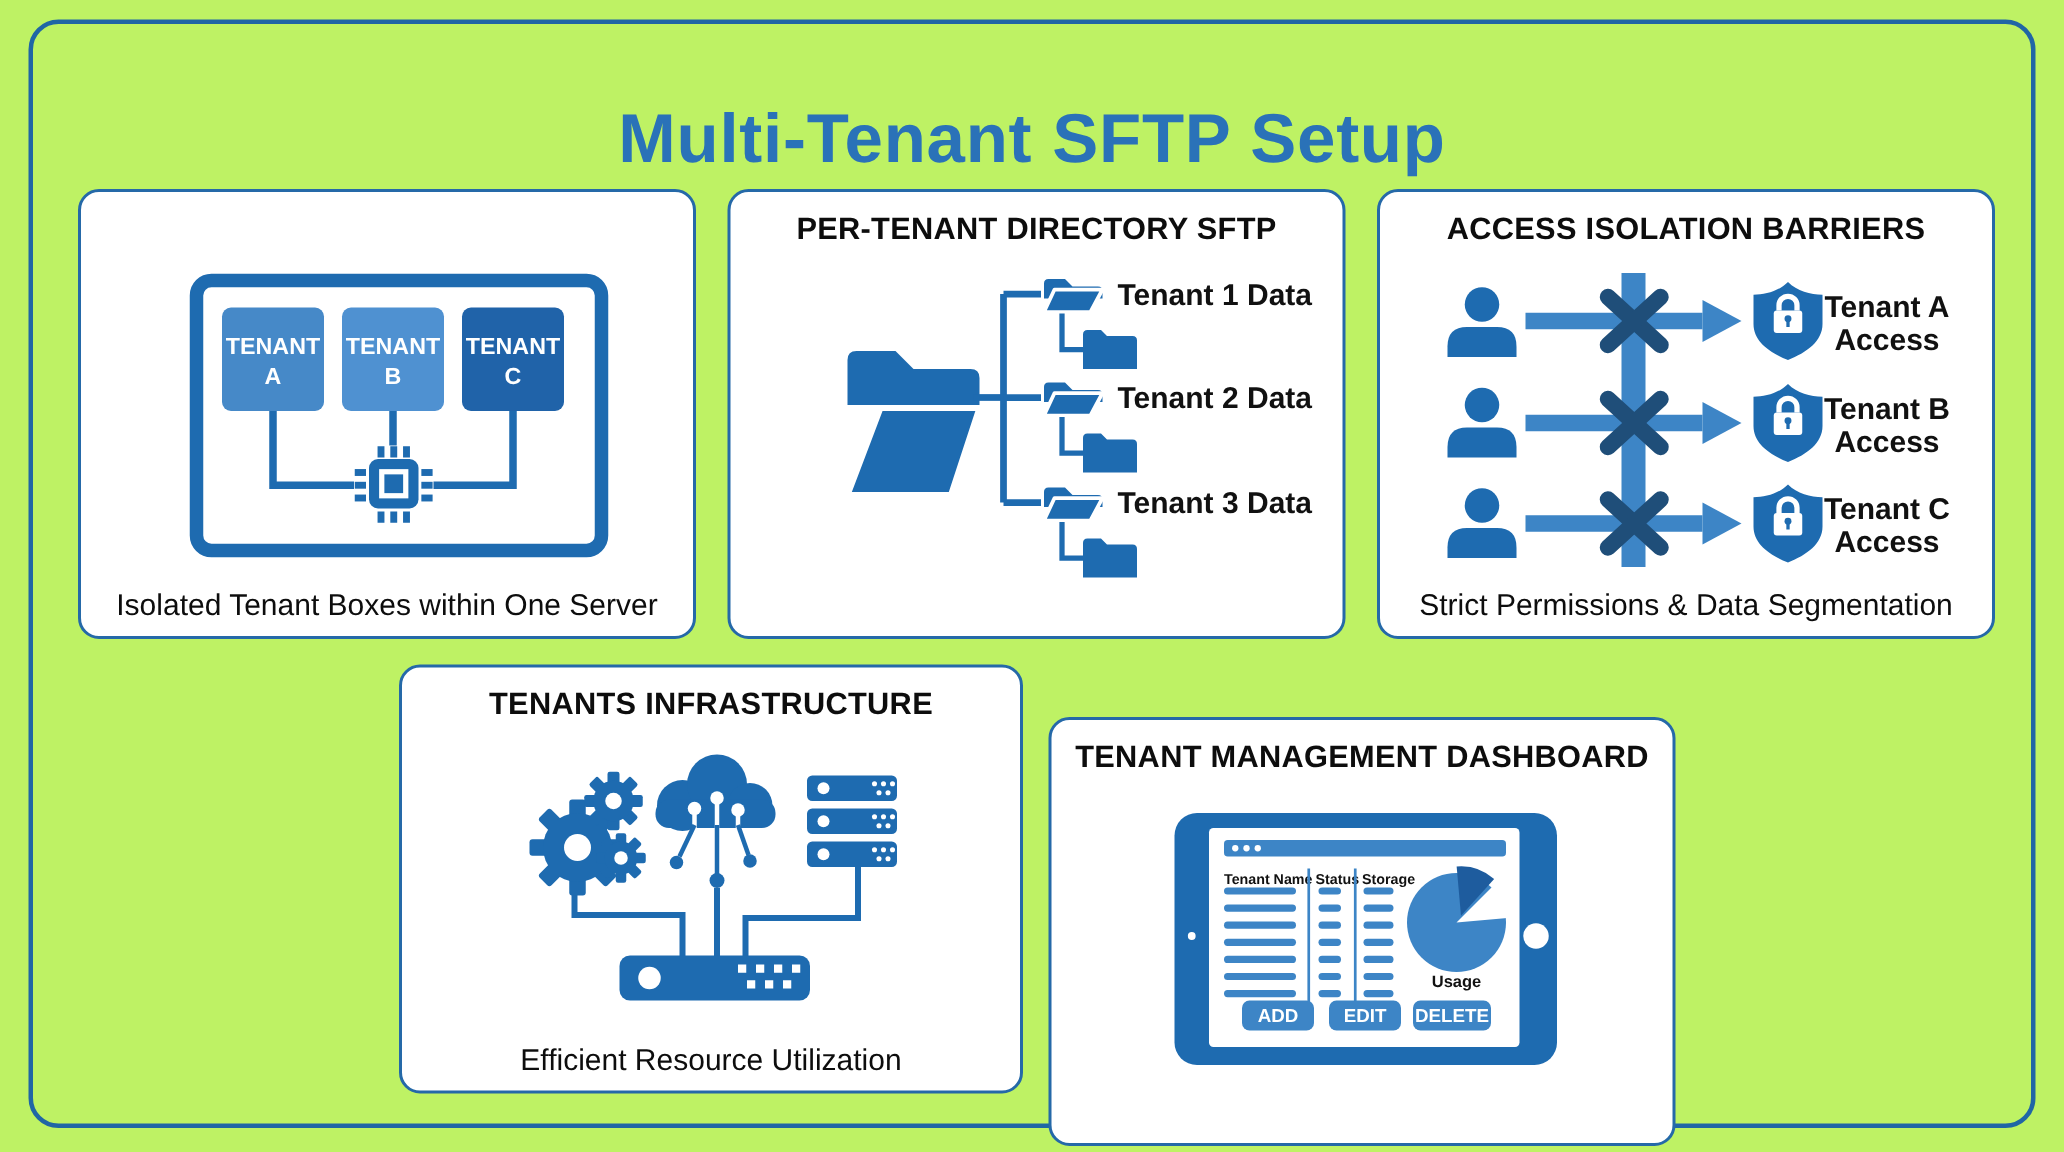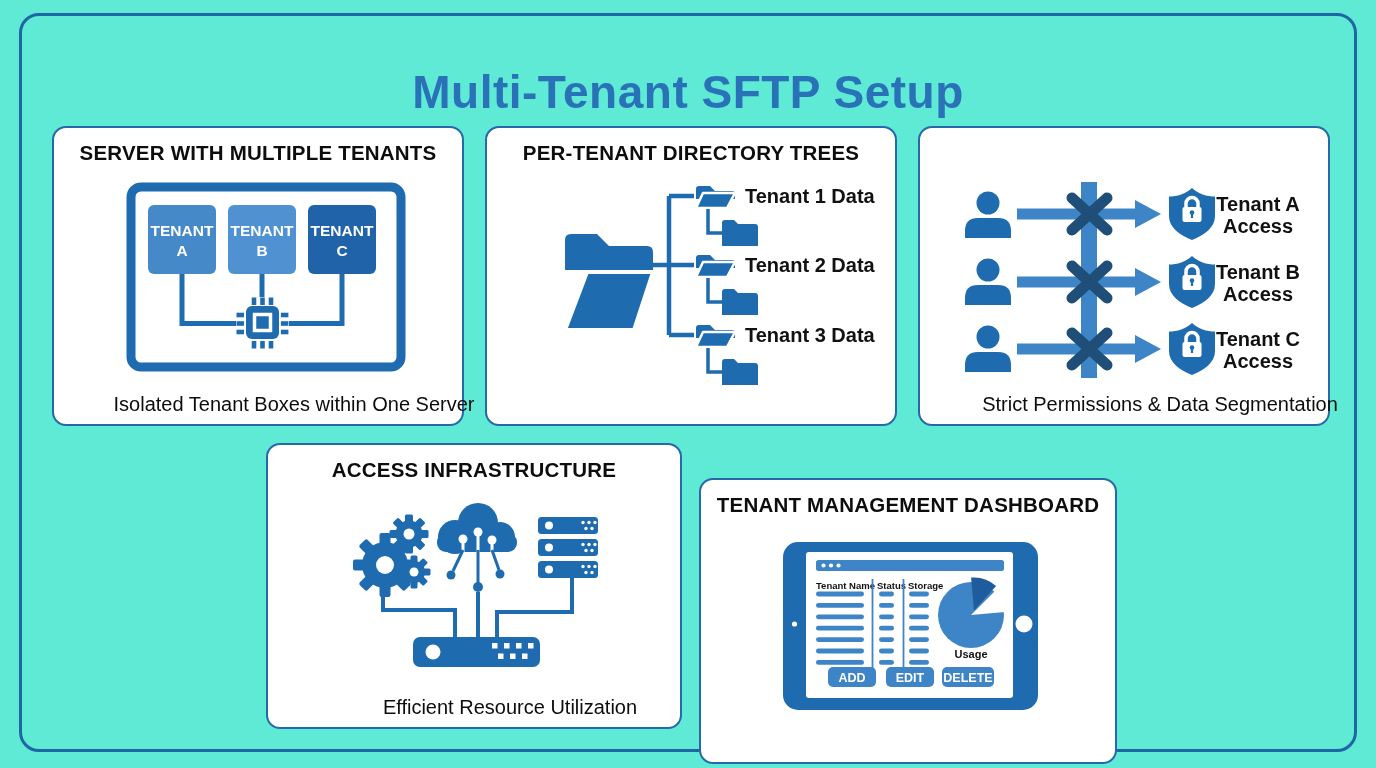--- a/index.html
+++ b/index.html
@@ -1,46 +1,45 @@
 <!DOCTYPE html>
 <html><head>
 <meta charset="utf-8">
 <style>
   html,body{margin:0;padding:0;background:#ffffff;width:1376px;height:768px;overflow:hidden;
     font-family:"Liberation Sans", sans-serif;}
-  .canvas{position:relative;width:1376px;height:768px;background:#5eead4;}
+  .canvas{position:relative;width:1376px;height:768px;background:#bef264;}
   .outer-frame{position:absolute;left:19px;top:13px;width:1332px;height:733px;
     border:3px solid #2066a5;border-radius:20px;}
   .main-title{position:absolute;left:0;top:34px;width:100%;text-align:center;
     font-size:46px;font-weight:700;color:#2a72b8;letter-spacing:0.5px;}
   .panel{position:absolute;border:2.5px solid #2569a8;border-radius:14px;background:#fff;}
   .p-server{left:52px;top:126px;width:408px;height:296px;}
   .p-dirs{left:485px;top:126px;width:408px;height:296px;}
   .p-access{left:918px;top:126px;width:408px;height:296px;}
   .p-infra{left:266px;top:443px;width:412px;height:282px;}
   .p-dash{left:699px;top:443px;width:414px;height:282px;margin-top:35px;}
   .panel-title{position:absolute;top:13px;left:0;width:100%;text-align:center;margin:0;
     font-size:20.5px;font-weight:700;color:#0d0d0d;letter-spacing:0.2px;}
   .panel-caption{position:absolute;bottom:8px;left:0;width:100%;text-align:center;
-    font-size:20px;color:#0d0d0d;padding-left:36px;}
+    font-size:20px;color:#0d0d0d;}
   .art{position:absolute;left:0;width:100%;}
   .art-r1{top:44px;}
   .art-dirs{top:39px;}
   .art-r2{top:47px;}
   svg text{font-family:"Liberation Sans", sans-serif;}
 </style>
 </head>
 <body>
 
 <div class="canvas">
   <div class="outer-frame"></div>
   <h1 class="main-title">Multi-Tenant SFTP Setup</h1>
 
   <section class="panel p-server">
-    <h2 class="panel-title">SERVER WITH MULTIPLE TENANTS</h2>
     <svg class="art art-r1" viewBox="0 0 404 200" height="200">
       <rect x="75" y="15" width="270" height="180" rx="10" fill="#ffffff" stroke="#1e6bb0" stroke-width="9"></rect>
 
       <g>
         <rect x="92" y="33" width="68" height="69" rx="6" fill="#4689c8"></rect>
         <text x="126" y="64" text-anchor="middle" font-size="15.5" font-weight="bold" fill="#ffffff">TENANT</text>
         <text x="126" y="84" text-anchor="middle" font-size="15.5" font-weight="bold" fill="#ffffff">A</text>
       </g>
       <g>
         <rect x="172" y="33" width="68" height="69" rx="6" fill="#4f91d1"></rect>
@@ -73,21 +72,21 @@
           <rect x="224.9" y="149.2" width="7.5" height="4.6"></rect>
           <rect x="224.9" y="157.7" width="7.5" height="4.6"></rect>
         <rect x="190" y="134" width="33" height="33" rx="6"></rect>
         <rect x="198.5" y="142.5" width="16" height="16" fill="none" stroke="#ffffff" stroke-width="3.5"></rect>
       </g>
     </svg>
     <div class="panel-caption">Isolated Tenant Boxes within One Server</div>
   </section>
 
   <section class="panel p-dirs">
-    <h2 class="panel-title">PER-TENANT DIRECTORY TREES</h2>
+    <h2 class="panel-title">PER-TENANT DIRECTORY SFTP</h2>
     <svg class="art art-dirs" viewBox="0 0 404 222" height="222">
 
       <g>
         <path d="M76,163 L76,73 Q76,67 82,67 L108,67 L120,79 L158,79 Q164,79 164,85 L164,103 L76,103 Z" fill="#1e6bb0"></path>
         <path d="M76,163 L98,105 L164,105 L145,163 Z" fill="#1e6bb0" stroke="#ffffff" stroke-width="4" stroke-linejoin="round"></path>
       </g>
 
       <g stroke="#1e6bb0" stroke-width="4.5" fill="none">
         <path d="M160,98 H180"></path>
         <path d="M180,29 V168"></path>
@@ -122,20 +121,21 @@
           <path d="M2,12 L9,-3 L41,-3 L33,12 Z" fill="#1e6bb0" stroke="#ffffff" stroke-width="2.5" stroke-linejoin="round"></path>
         </g>
         <text x="256" y="175" font-size="20" font-weight="bold" fill="#111111">Tenant 3 Data</text>
         <path d="M219,181 V205 H233" stroke="#1e6bb0" stroke-width="3.5" fill="none"></path>
         <path d="M233,218 L233,195 Q233,192 236,192 L245,192 L249,196 L266,196 Q269,196 269,199 L269,218 Z" fill="#1e6bb0"></path>
       </g>
     </svg>
   </section>
 
   <section class="panel p-access">
+    <h2 class="panel-title">ACCESS ISOLATION BARRIERS</h2>
     <svg class="art art-r1" viewBox="0 0 404 210" height="210">
       <rect x="159" y="10" width="16" height="196" fill="#3d85c6"></rect>
 
       <g>
         <g fill="#1e6bb0">
           <circle cx="66" cy="31" r="11.5"></circle>
           <path d="M43,66 v-7 q0,-13 13,-13 h20 q13,0 13,13 v7 z"></path>
         </g>
         <g fill="#3d85c6">
           <rect x="95" y="36.5" width="118" height="11"></rect>
@@ -201,21 +201,21 @@
             <rect x="-1.1" y="-1" width="2.2" height="5" fill="#1e6bb0"></rect>
         </g>
         <text x="336" y="174" text-anchor="middle" font-size="20" font-weight="bold" fill="#111111">Tenant C</text>
         <text x="336" y="196" text-anchor="middle" font-size="20" font-weight="bold" fill="#111111">Access</text>
       </g>
     </svg>
     <div class="panel-caption">Strict Permissions &amp; Data Segmentation</div>
   </section>
 
   <section class="panel p-infra">
-    <h2 class="panel-title">ACCESS INFRASTRUCTURE</h2>
+    <h2 class="panel-title">TENANTS INFRASTRUCTURE</h2>
     <svg class="art art-r2" viewBox="0 0 408 190" height="190">
 
       <g stroke="#1e6bb0" stroke-width="4" fill="none">
         <path d="M113,103 V118 H185 V147"></path>
         <path d="M208,100 V147"></path>
         <path d="M302,86 V120 H227 V147"></path>
       </g>
 
       <g fill="#1e6bb0">
         <g transform="translate(115,73)">

